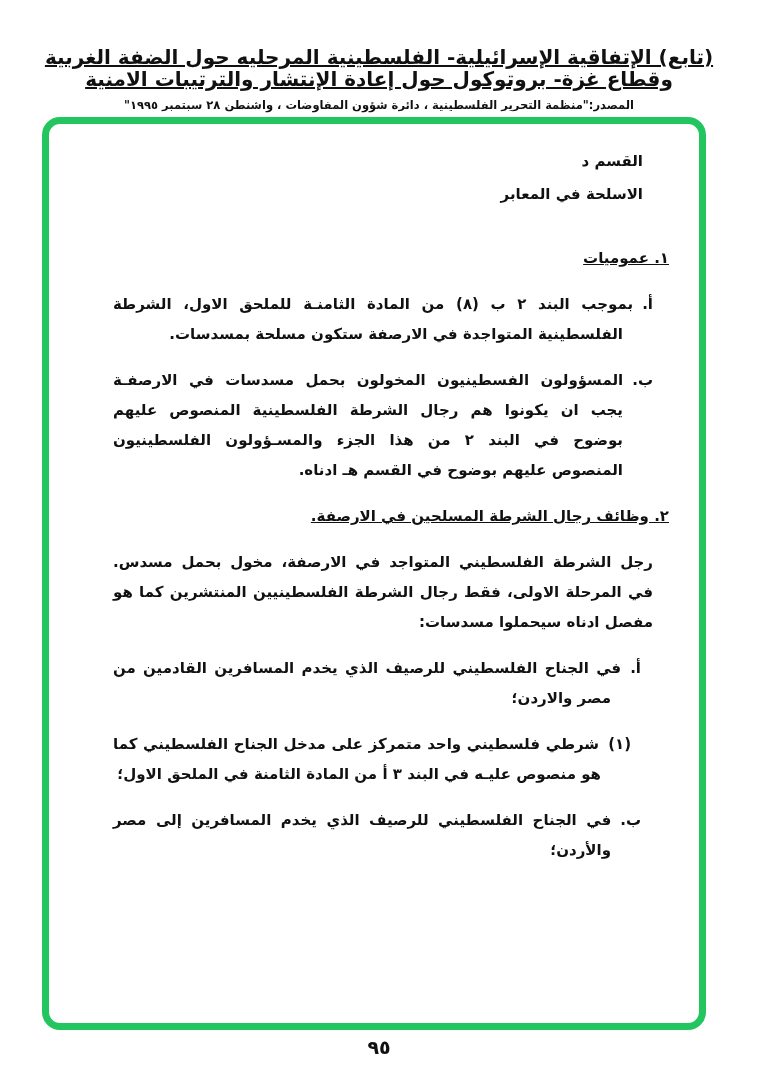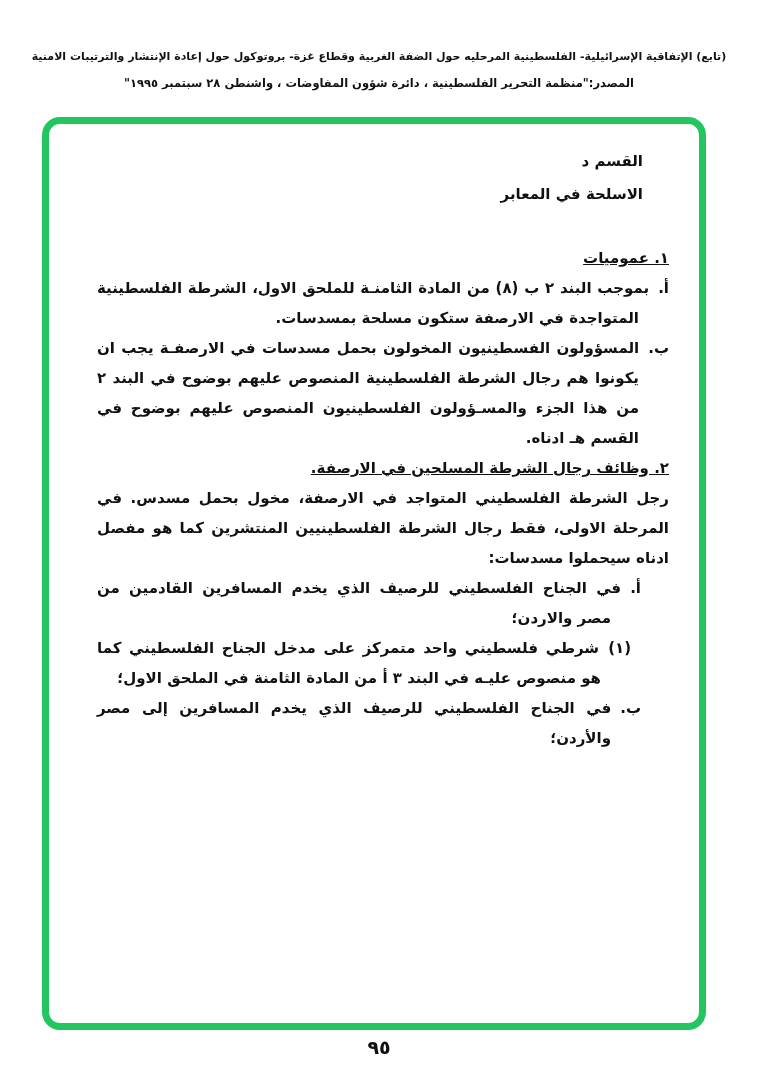--- a/index.html
+++ b/index.html
@@ -20,22 +20,23 @@
   
   .header {
     position: absolute;
     top: 46px;
     left: 10px;
     right: 10px;
     text-align: center;
     font-weight: bold;
   }
   .header-line1 {
-    font-size: 11px;
+    font-size: 20px;
     line-height: 22px;
+    text-decoration: underline;
   }
   .header-line2 {
     font-size: 11.5px;
     line-height: 16px;
     margin-top: 7px;
   }
   
   .doc-frame {
     position: absolute;
     top: 117px;
@@ -58,21 +59,21 @@
     margin: 0 26px 0 0;
     line-height: 33px;
     text-align: right;
   }
   .heading-underlined {
     margin: 0;
     text-decoration: underline;
   }
   .h1-heading { margin-top: 32px; }
   .para {
-    margin: 0;
+    margin: 16px;
     text-align: justify;
     text-justify: inter-word;
   }
   .hang {
     padding-right: 30px;
     text-indent: -30px;
   }
   .sub-item {
     margin-right: 28px;
   }

